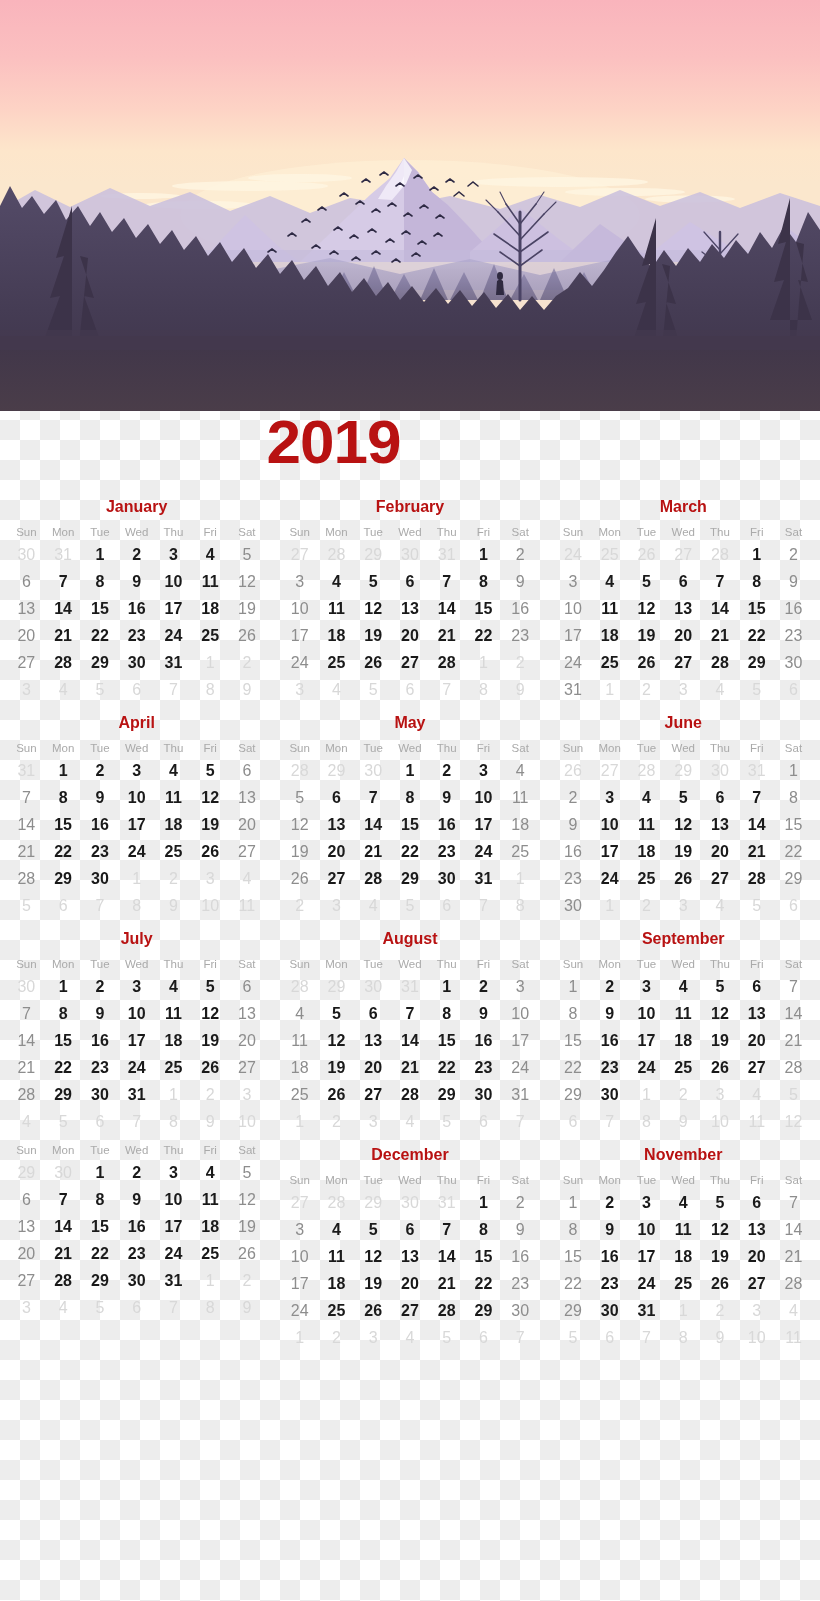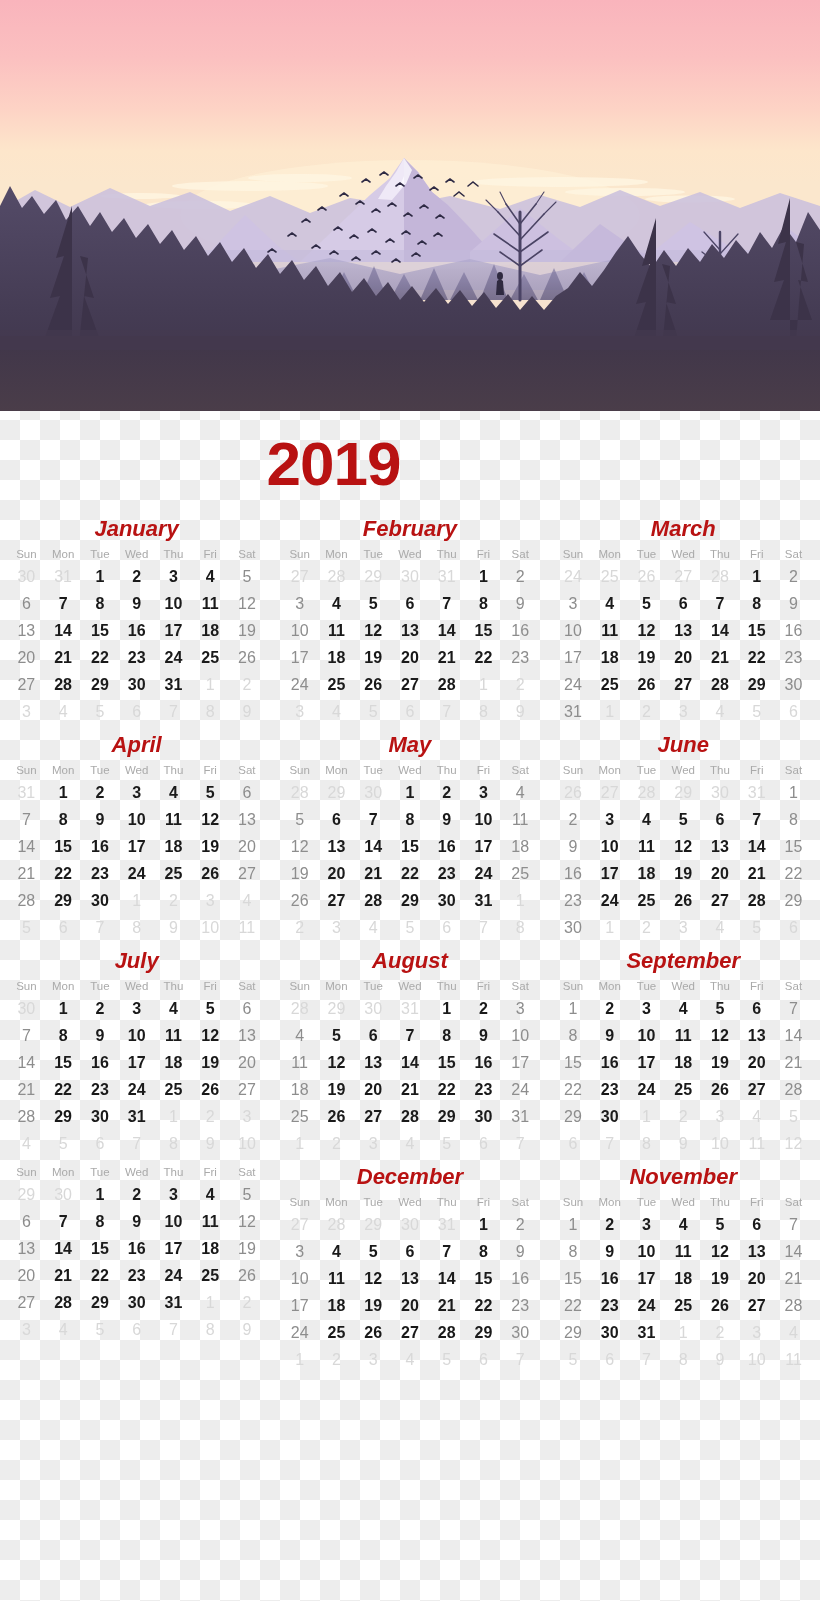--- a/index.html
+++ b/index.html
@@ -41,47 +41,45 @@
 
   
   .year-title {
     width: 667px;
     text-align: center;
     color: #b81212;
     font-size: 62px;
     font-weight: bold;
     letter-spacing: -1px;
     line-height: 1;
-    padding-top: 22px;
     padding-bottom: 4px;
     font-family: "Liberation Sans", sans-serif;
   }
 
   
   .months-grid {
     display: grid;
     grid-template-columns: repeat(3, 273.3px);
     width: 820px;
     padding-top: 16px;
   }
 
   .month {
     padding: 0 8px;
     margin-bottom: 6px;
   }
 
   .month-name {
     text-align: center;
     color: #b81212;
-    font-size: 22px;
+    font-size: 16px;
     font-weight: bold;
     line-height: 28px;
     height: 28px;
     margin-bottom: 2px;
-    font-style: italic;
   }
 
   .dow-row, .week-row {
     display: grid;
     grid-template-columns: repeat(7, 1fr);
   }
 
   .dow {
     text-align: center;
     font-size: 11.5px;

